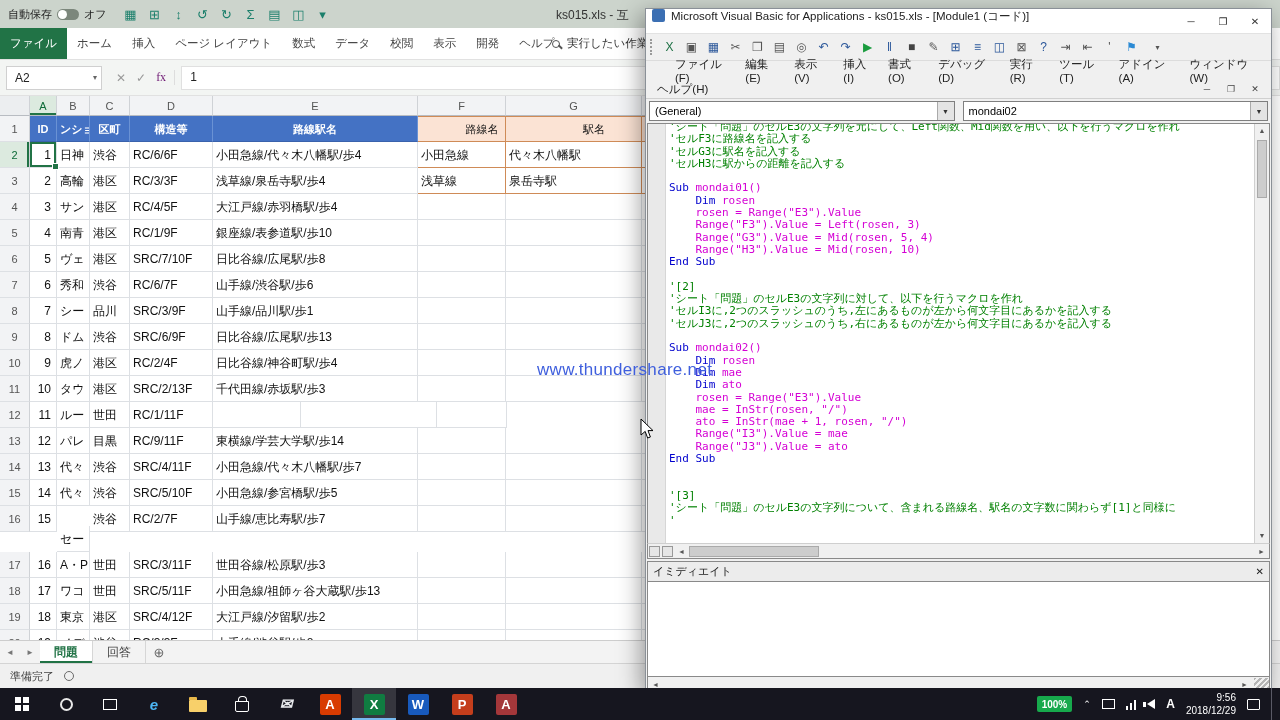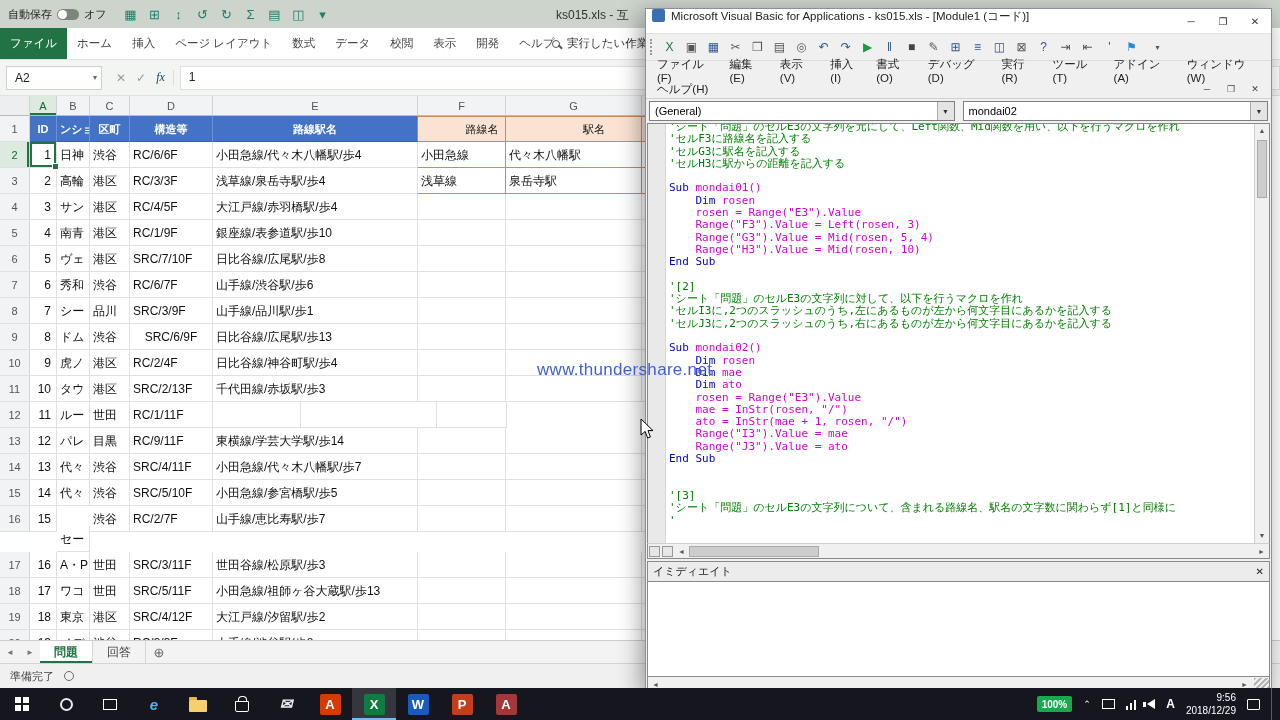--- a/index.html
+++ b/index.html
@@ -22,21 +22,21 @@
   .rtab { padding:0 10px; display:flex; align-items:center; font-size:11.5px; color:#444; white-space:nowrap; }
   .rtab.active { background:#217346; color:#fff; }
   .search { position:absolute; left:552px; top:8px; display:flex; align-items:center; gap:7px; font-size:11.5px; color:#333; white-space:nowrap; }
   .mag { width:8px; height:8px; border:1.5px solid #555; border-radius:50%; position:relative; display:inline-block; }
   .mag:after { content:''; position:absolute; width:5px; height:1.5px; background:#555; transform:rotate(45deg); right:-4px; bottom:-1px; }
 
   .xl-formula { height:36px; background:#f3f5f3; display:flex; align-items:center; padding:5px 0 5px 6px; gap:6px; border-bottom:1px solid #e1e1e1; }
   .namebox { width:96px; height:24px; background:#fff; border:1px solid #d0d0d0; font-size:12px; display:flex; align-items:center; justify-content:space-between; padding:0 4px 0 8px; color:#222; }
   .nb-arrow { font-size:8px; color:#666; }
   .fxbtns { display:flex; gap:10px; align-items:center; padding:0 8px; border-right:1px solid #ddd; color:#9a9a9a; font-size:12px; }
-  .fxbtns .fx { font-style:italic; color:#0c4a6e; font-family:"Liberation Serif",serif; }
+  .fxbtns .fx { color:#701a75; font-family:"Liberation Serif",serif; }
   .fvalue { flex:1; height:24px; background:#fff; border:1px solid #e0e0e0; font-size:12px; padding:3px 8px; color:#222; }
 
   .xl-grid { height:544px; overflow:hidden; background:#fff; }
   .colheads { display:flex; height:20px; }
   .chead { height:20px; line-height:20px; text-align:center; font-size:11px; color:#555; background:#f2f3f5; border-right:1px solid #cfd2d6; border-bottom:1px solid #b8bcc2; flex:none; }
   .chead.corner { width:30px; background:#eceef0; }
   .chead.hl { background:#dceadf; color:#0e6b38; box-shadow:inset 0 -2px 0 #217346; }
   .grow { display:flex; }
   .rhead { width:30px; flex:none; text-align:center; font-size:11px; color:#555; background:#f2f3f5; border-right:1px solid #cfd2d6; border-bottom:1px solid #dde0e4; line-height:26px; height:26px; }
   .rhead.hl { background:#dceadf; color:#0e6b38; box-shadow:inset -2px 0 0 #217346; }
@@ -62,21 +62,21 @@
   #vba { position:absolute; left:645px; top:8px; width:627px; height:682px; background:#f0f0f0; border:1px solid #8a9097; box-shadow:-4px 6px 22px rgba(0,0,0,.38); z-index:10; }
   .v-title { height:24px; background:#ffffff; display:flex; gap:6px; padding-left:6px; font-size:11.5px; color:#222; }
   .v-icon { width:13px; height:13px; background:#3b6fb3; border-radius:2px; flex:none; }
   .v-title-text { flex:1; white-space:nowrap; overflow:hidden; }
   .v-ctrls { display:flex; height:100%; }
   .v-ctrls span { width:32px; display:flex; align-items:center; justify-content:center; font-size:10px; color:#333; }
   .v-toolbar { height:28px; background:#f0f0f0; border-top:1px solid #e2e2e2; border-bottom:1px solid #dcdcdc; display:flex; align-items:center; gap:1px; padding:0 4px; }
   .grip { width:4px; height:16px; border-left:2px dotted #9a9a9a; margin-right:4px; }
   .vicon { width:21px; height:20px; display:flex; align-items:center; justify-content:center; font-size:12px; }
   .vicon.more { font-size:8px; color:#555; margin-left:4px; }
-  .v-mrow { display:flex; align-items:center; height:19px; padding:0 4px; background:#f0f0f0; }
+  .v-mrow { display:flex; align-items:center; height:19px; padding:0 4px; background:#f0f0f0;margin-left:18px; }
   .v-mrow2 { display:flex; align-items:center; justify-content:space-between; height:19px; padding:0 4px; background:#f0f0f0; border-bottom:1px solid #d0d0d0; }
   .v-mrow2 > div { display:flex; }
   .vmenu { padding:0 7px; font-size:11.5px; color:#222; }
   .child-ctrls { display:flex; }
   .child-ctrls span { width:24px; text-align:center; font-size:9px; color:#444; }
   .v-codehead { display:flex; gap:8px; padding:2px 3px; background:#f0f0f0; height:24px; }
   .vdd { flex:1; height:20px; background:#fff; border:1px solid #7f7f7f; font-size:11px; color:#000; display:flex; align-items:center; justify-content:space-between; padding-left:5px; }
   .vdd b { width:17px; height:100%; background:#e4e4e4; border-left:1px solid #aaa; display:flex; align-items:center; justify-content:center; font-size:7px; color:#333; font-weight:normal; }
   .v-code { position:relative; height:420px; margin:0 1px; background:#fff; border:1px solid #898989; border-bottom:none; display:flex; overflow:hidden; }
   .v-margin { width:18px; background:#e9e9e9; border-right:1px solid #d6d6d6; flex:none; }
@@ -290,21 +290,21 @@
             <div class="cell" style="width: 205px;">山手線/品川駅/歩1</div>
             <div class="cell" style="width: 88px;"></div>
             <div class="cell" style="width: 136px;"></div>
             <div class="cell" style="width: 70px;"></div>
           </div>
           <div class="grow">
             <div class="rhead">9</div>
             <div class="cell num" style="width: 27px;">8</div>
             <div class="cell" style="width: 33px;">ドム</div>
             <div class="cell" style="width: 40px;">渋谷</div>
-            <div class="cell" style="width: 83px; text-align: center;">SRC/6/9F</div>
+            <div class="cell" style="width: 83px;">SRC/6/9F</div>
             <div class="cell" style="width: 205px;">日比谷線/広尾駅/歩13</div>
             <div class="cell" style="width: 88px;"></div>
             <div class="cell" style="width: 136px;"></div>
             <div class="cell" style="width: 70px;"></div>
           </div>
           <div class="grow">
             <div class="rhead">10</div>
             <div class="cell num" style="width: 27px;">9</div>
             <div class="cell" style="width: 33px;">虎ノ</div>
             <div class="cell" style="width: 40px;">港区</div>

